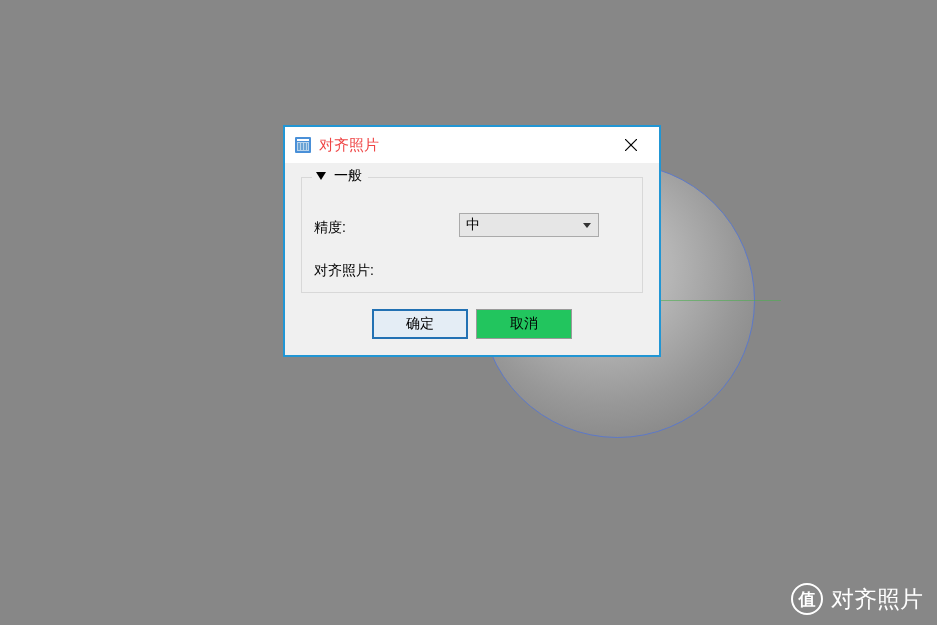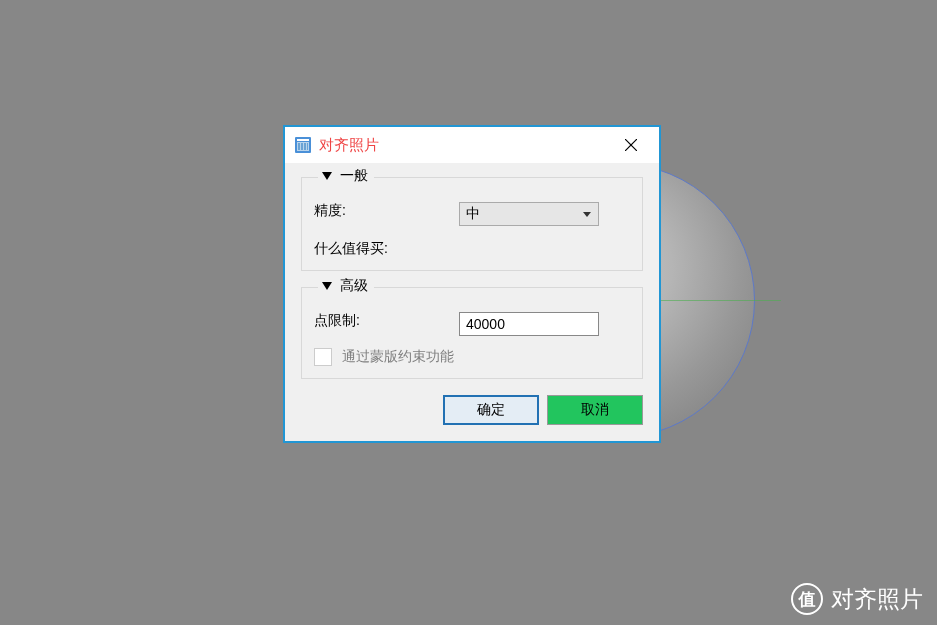--- a/index.html
+++ b/index.html
@@ -89,42 +89,42 @@
     }
     .group {
       border: 1px solid #d8d8d8;
       padding: 10px 12px 12px 12px;
       margin-bottom: 16px;
       position: relative;
     }
     .group-header {
       position: absolute;
       top: -11px;
-      left: 16px;
+      left: 10px;
       background: #f0f0f0;
       padding: 0 6px 0 4px;
       display: flex;
       align-items: center;
     }
     .tri {
       width: 0;
       height: 0;
       border-left: 5px solid transparent;
       border-right: 5px solid transparent;
       border-top: 8px solid #000;
       margin-right: 8px;
       display: inline-block;
     }
     .group-title {
       font-size: 14px;
     }
     .row {
       display: flex;
-      align-items: flex-start;
-      margin-top: 14px;
+      align-items: flex-end;
+      margin-top: 25px;
     }
     .row:first-of-type {
       margin-top: 6px;
     }
     .row-label {
       width: 145px;
       font-size: 14px;
       color: #000;
     }
     .dropdown {
@@ -169,21 +169,21 @@
       background: #ffffff;
       border: 1px solid #cccccc;
       margin-right: 10px;
     }
     .checkbox-label {
       color: #808080;
       font-size: 14px;
     }
     .button-row {
       display: flex;
-      justify-content: flex-end;
+      justify-content: center;
       gap: 8px;
     }
     .btn {
       width: 96px;
       height: 30px;
       border: 1px solid #999999;
       background: #22c55e;
       font-size: 14px;
       display: flex;
       align-items: center;
@@ -257,38 +257,24 @@
         <span class="group-title">一般</span>
       </div>
       <div class="row">
         <span class="row-label">精度:</span>
         <div class="dropdown">
           <span>中</span>
           <span class="dropdown-arrow"></span>
         </div>
       </div>
       <div class="row">
-        <span class="row-label">什么值得买:</span>
+        <span class="row-label">对齐照片:</span>
       </div>
     </div>
 
-    <div class="group">
-      <div class="group-header">
-        <span class="tri"></span>
-        <span class="group-title">高级</span>
-      </div>
-      <div class="row">
-        <span class="row-label">点限制:</span>
-        <input class="text-input" type="text" value="40000" style="">
-      </div>
-      <div class="checkbox-row">
-        <div class="checkbox"></div>
-        <span class="checkbox-label">通过蒙版约束功能</span>
-      </div>
-    </div>
 
     <div class="button-row">
       <button class="btn primary">确定</button>
       <button class="btn">取消</button>
     </div>
 
   </div>
 </div>
 
 <div class="watermark">

